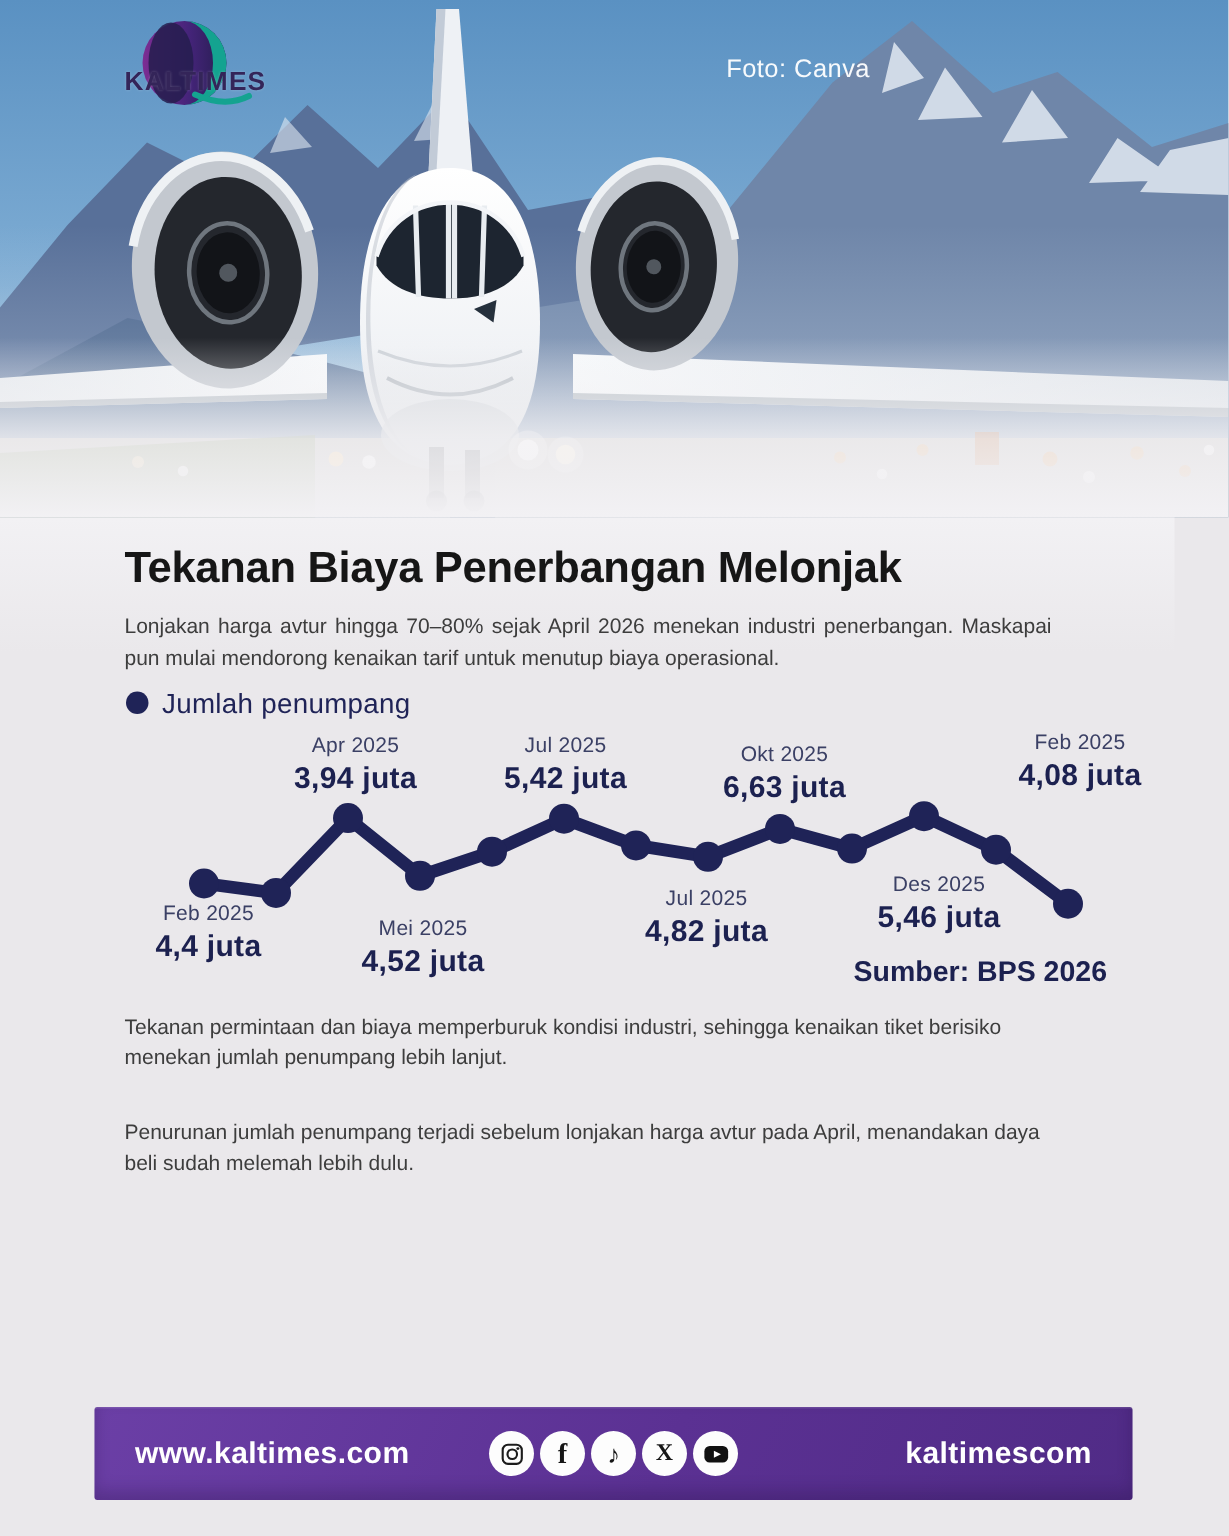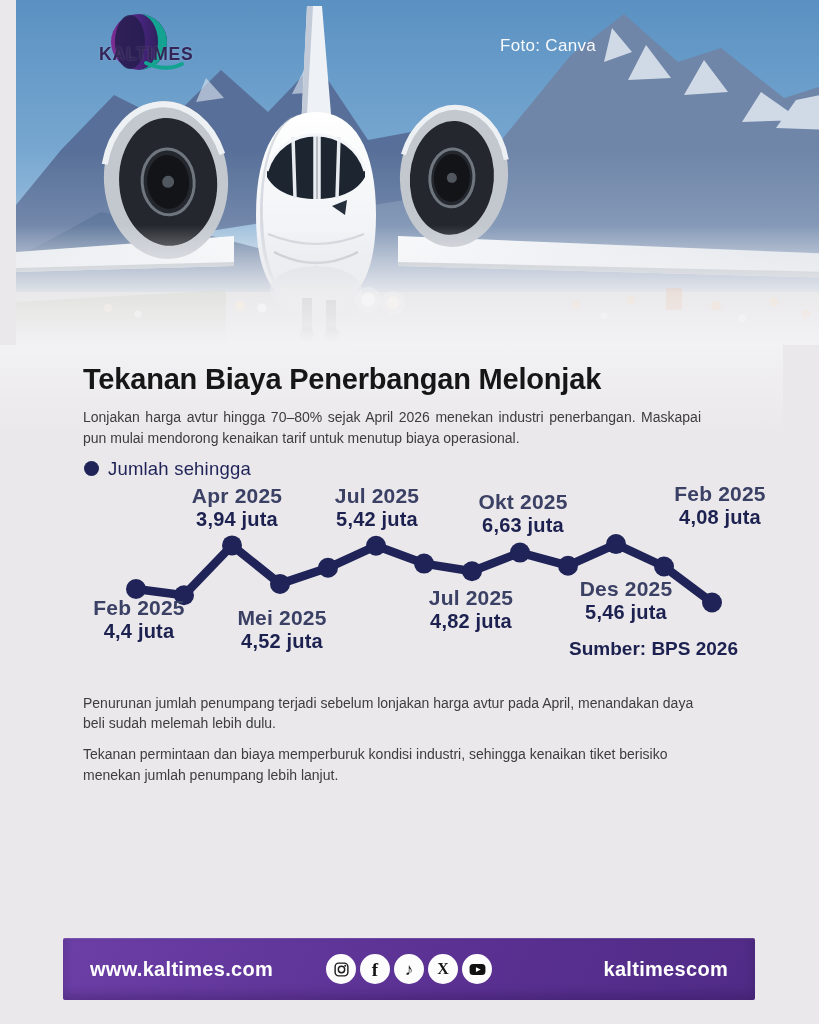--- a/index.html
+++ b/index.html
@@ -3,21 +3,21 @@
 <meta charset="utf-8">
 <style>
   html,body{margin:0;padding:0;}
   body{
     width:819px;height:1024px;position:relative;overflow:hidden;
     background:#eae8eb;
     font-family:"Liberation Sans","DejaVu Sans",sans-serif;
     -webkit-font-smoothing:antialiased;
   }
   
-  .hero{position:absolute;top:0;left:16px;width:659px;height:345px;}
+  .hero{position:absolute;top:0;left:0;width:659px;height:345px;}
   .hero svg{display:block;}
   .logo{position:absolute;left:58px;top:8px;width:130px;height:84px;}
   .logo svg{position:absolute;left:0;top:0;}
   .logo-text{
     position:absolute;left:25px;top:36px;font-size:17.5px;font-weight:800;
     letter-spacing:.8px;color:#342559;text-shadow:0 0 2px rgba(255,255,255,.25);
   }
   .photo-credit{
     position:absolute;right:79px;top:36px;font-size:17px;
     color:rgba(255,255,255,.95);letter-spacing:.3px;
@@ -39,21 +39,21 @@
   p.just{text-align:justify;}
   p.p2{margin-top:30px;}
   p.p3{margin-top:11px;}
   
   .legend{display:flex;align-items:center;gap:9px;margin:9px 0 0 1px;height:24px;}
   .legend-dot{width:15px;height:15px;border-radius:50%;background:#1f2357;}
   .legend-label{font-size:18.5px;font-weight:500;color:#1f2357;letter-spacing:.2px;}
   .chart{position:relative;width:655px;height:182px;margin-top:0;}
   .chart svg{position:absolute;left:0;top:0;overflow:visible;}
   .cl{position:absolute;transform:translateX(-50%);text-align:center;white-space:nowrap;}
-  .cl .m{display:block;font-size:21px;color:#3b4065;line-height:22px;letter-spacing:.2px;font-weight:bold;}
+  .cl .m{display:block;font-size:14px;color:#3b4065;line-height:22px;letter-spacing:.2px;}
   .cl .v{display:block;font-size:20px;font-weight:700;color:#1c2150;line-height:24px;letter-spacing:.2px;}
   .cl0{left:56px;top:116px;}
   .cl1{left:154px;top:4px;}
   .cl2{left:199px;top:126px;}
   .cl3{left:294px;top:4px;}
   .cl4{left:388px;top:106px;}
   .cl5{left:440px;top:10px;}
   .cl6{left:543px;top:97px;}
   .cl7{left:637px;top:2px;}
   .chart-source{
@@ -214,21 +214,21 @@
   <div class="photo-credit">Foto: Canva</div>
 </div>
 
 <div class="content">
   <div class="inner">
     <h1 class="title">Tekanan Biaya Penerbangan Melonjak</h1>
     <p class="body-par just">Lonjakan harga avtur hingga 70–80% sejak April 2026 menekan industri penerbangan. Maskapai pun mulai mendorong kenaikan tarif untuk menutup biaya operasional.</p>
 
     <div class="legend">
       <span class="legend-dot"></span>
-      <span class="legend-label">Jumlah sehingga</span>
+      <span class="legend-label">Jumlah penumpang</span>
     </div>
 
     <div class="chart">
       <svg id="chart-svg" width="655" height="182" viewBox="0 0 655 182">
           <polyline points="53,108 101,114.3 149,64.4 197,102.9 245,86.8 293,64.8 341,82.6 389,90.2 437,71.6 485,84.7 533,63.1 581,85.5 629,121.5" fill="none" stroke="#1f2357" stroke-width="8.5" stroke-linejoin="round" stroke-linecap="round"></polyline>
           <circle cx="53" cy="108" r="10" fill="#1f2357"></circle>
           <circle cx="101" cy="114.3" r="10" fill="#1f2357"></circle>
           <circle cx="149" cy="64.4" r="10" fill="#1f2357"></circle>
           <circle cx="197" cy="102.9" r="10" fill="#1f2357"></circle>
           <circle cx="245" cy="86.8" r="10" fill="#1f2357"></circle>
@@ -271,22 +271,22 @@
         <span class="v">5,46 juta</span>
       </div>
       <div class="cl cl7">
         <span class="m">Feb 2025</span>
         <span class="v">4,08 juta</span>
       </div>
 
       <div class="chart-source">Sumber: BPS 2026</div>
     </div>
 
+    <p class="body-par p3">Tekanan permintaan dan biaya memperburuk kondisi industri, sehingga kenaikan tiket berisiko menekan jumlah penumpang lebih lanjut.</p>
     <p class="body-par p2">Penurunan jumlah penumpang terjadi sebelum lonjakan harga avtur pada April, menandakan daya beli sudah melemah lebih dulu.</p>
-    <p class="body-par p3">Tekanan permintaan dan biaya memperburuk kondisi industri, sehingga kenaikan tiket berisiko menekan jumlah penumpang lebih lanjut.</p>
   </div>
 </div>
 
 <div class="footer">
   <span class="site">www.kaltimes.com</span>
   <div class="socials">
     <span class="soc">
       <svg width="17" height="17" viewBox="0 0 24 24">
         <rect x="3" y="3" width="18" height="18" rx="5" fill="none" stroke="#1c1c1c" stroke-width="2"></rect>
         <circle cx="12" cy="12" r="4.5" fill="none" stroke="#1c1c1c" stroke-width="2"></circle>

